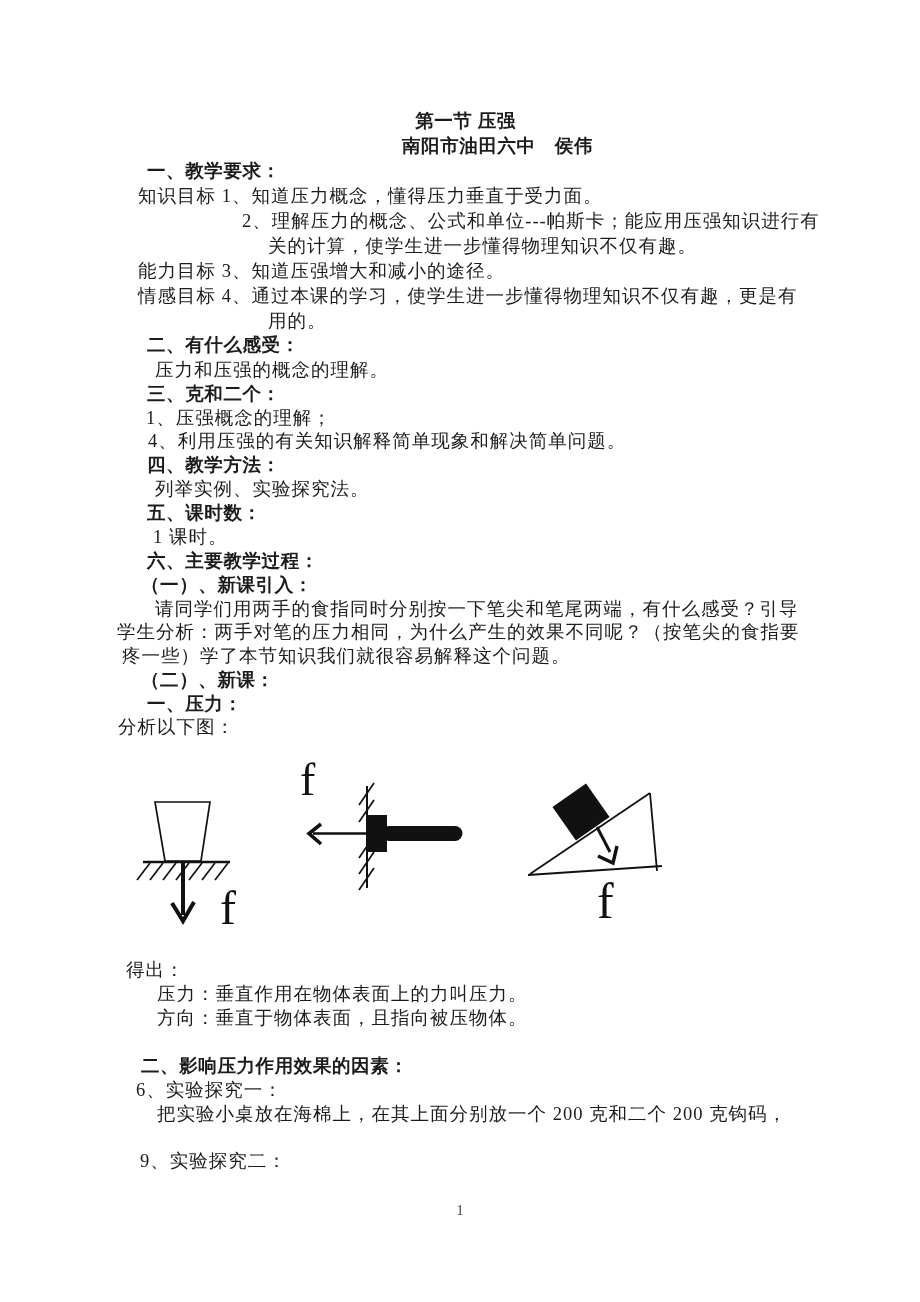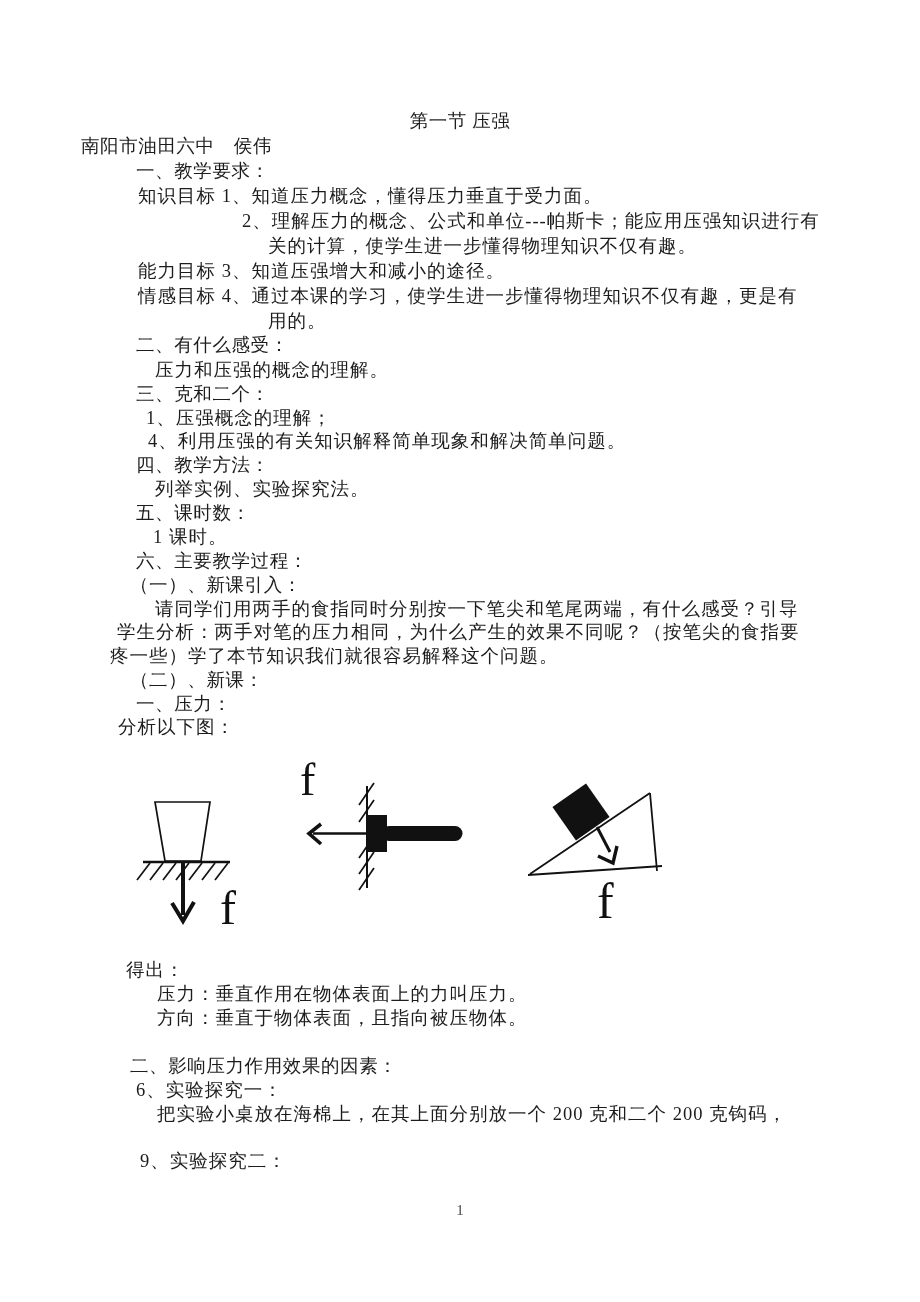--- a/index.html
+++ b/index.html
@@ -11,23 +11,23 @@
     color:#1c1c1c;
     overflow:hidden;
   }
   .ln{
     position:absolute;
     font-size:18.5px;
     line-height:22px;
     letter-spacing:1px;
     white-space:pre;
   }
-  .b{font-weight:normal;letter-spacing:0.6px;}
+  .b{font-weight:bold;letter-spacing:0.6px;padding-left:11px;}
   .center{left:0;right:0;text-align:center;}
-  .center2{left:81px;right:0;}
+  .center2{left:64px;right:0;text-align:center;}
   .pageno{
     position:absolute;top:1202px;left:0;right:0;
     text-align:center;font-size:15px;color:#4a4a4a;letter-spacing:0;
   }
   svg.figs{position:absolute;left:0;top:0;}
   .fglyph{font-family:"Liberation Serif","DejaVu Serif",serif;}
 </style>
 </head>
 <body>
 
@@ -54,21 +54,21 @@
   <div class="ln b" style="top:454px;left:136px">四、教学方法：</div>
   <div class="ln" style="top:478px;left:155px">列举实例、实验探究法。</div>
 
   <div class="ln b" style="top:502px;left:136px">五、课时数：</div>
   <div class="ln" style="top:526px;left:153px">1 课时。</div>
 
   <div class="ln b" style="top:550px;left:136px">六、主要教学过程：</div>
   <div class="ln b" style="top:574px;left:130px">（一）、新课引入：</div>
   <div class="ln" style="top:598px;left:155px">请同学们用两手的食指同时分别按一下笔尖和笔尾两端，有什么感受？引导</div>
   <div class="ln" style="top:621px;left:117px">学生分析：两手对笔的压力相同，为什么产生的效果不同呢？（按笔尖的食指要</div>
-  <div class="ln" style="top:645px;left:110px">疼一些）学了本节知识我们就很容易解释这个问题。</div>
+  <div class="ln" style="top:645px;left:122px">疼一些）学了本节知识我们就很容易解释这个问题。</div>
   <div class="ln b" style="top:669px;left:130px">（二）、新课：</div>
   <div class="ln b" style="top:693px;left:136px">一、压力：</div>
   <div class="ln" style="top:716px;left:118px">分析以下图：</div>
 
   <svg class="figs" width="920" height="1302" viewBox="0 0 920 1302">
 
     <g stroke="#111" fill="none">
       <polygon points="155,802 210,802 201,861 165,861" stroke-width="1.7"></polygon>
       <line x1="143" y1="862" x2="230" y2="862" stroke-width="2.4"></line>
       <g stroke-width="1.7">

